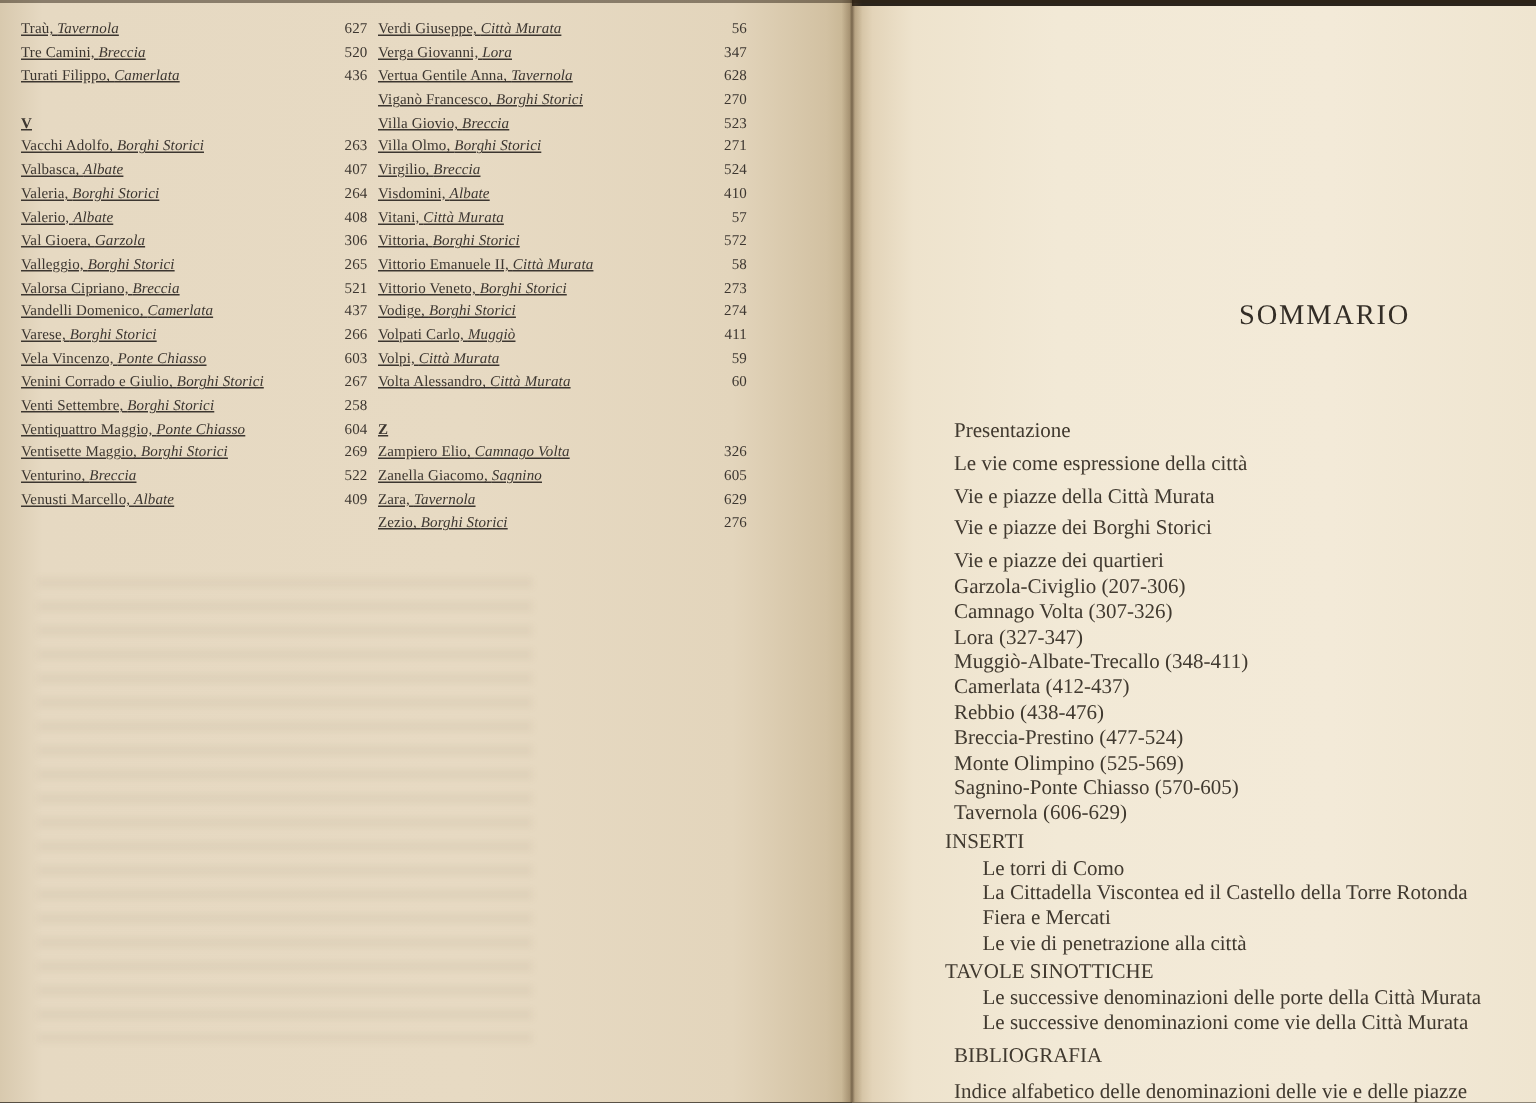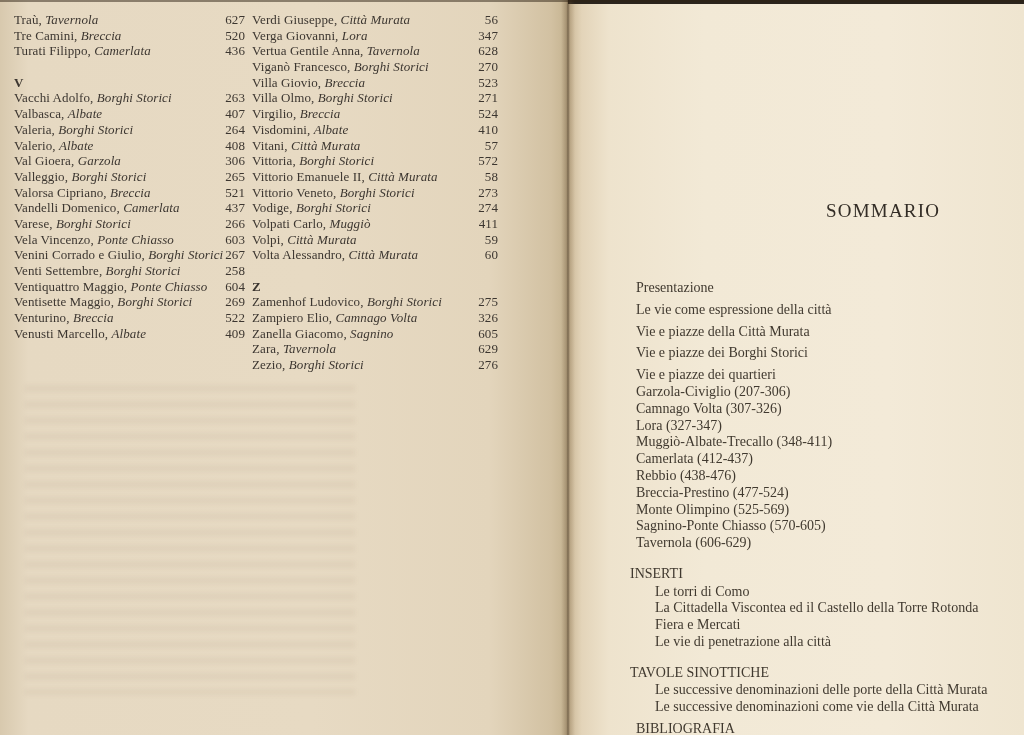--- a/index.html
+++ b/index.html
@@ -31,22 +31,23 @@
   .bleed{
     position:absolute;left:25px;top:385px;width:330px;height:310px;
     background:repeating-linear-gradient(180deg,
       rgba(125,100,72,0.06) 0 7px, rgba(125,100,72,0) 7px 16px);
     filter:blur(2px);
   }
 
   
   .idx-col{
     position:absolute;top:12px;
-    font-size:13px;line-height:15.7px;color:#3c3630;
+    font-size:10px;line-height:15.7px;color:#3c3630;
     letter-spacing:0.1px;
+    text-decoration:underline;
   }
   .idx-col-1{left:14px;width:231px;}
   .idx-col-2{left:252px;width:246px;}
   .idx-row{position:relative;height:15.7px;white-space:nowrap;}
   .idx-name{white-space:nowrap;}
   .idx-num{position:absolute;right:0;top:0;background:transparent;margin-left:20px;}
   .idx-letter{height:15.7px;font-weight:bold;}
   .idx-gap{height:15.7px;}
 
   
@@ -54,21 +55,21 @@
     position:absolute;top:196px;left:258px;
     font-size:19px;letter-spacing:1.2px;color:#332d26;
   }
   .toc-list{
     position:absolute;top:276px;left:62px;right:0;
     font-size:14px;color:#40392f;
   }
   .toc-item{display:flex;align-items:baseline;height:16.8px;overflow:hidden;white-space:nowrap;flex-direction:column;}
   .toc-item.wide{height:21.8px;}
   .toc-item.indent{padding-left:19px;}
-  .toc-item.section{margin-top:14px;height:17.6px;}
+  .toc-item.section{margin-top:2px;height:17.6px;}
   .toc-item.spaced{margin-top:5px;height:19.5px;}
   .toc-dots{
     flex:1;overflow:hidden;white-space:nowrap;
     margin-left:6px;letter-spacing:2.4px;color:#46403a;
   }
   .toc-dots::after{
     content:"......................................................................................................................................";
   }
 </style>
 </head>
@@ -112,21 +113,20 @@
         <div class="idx-row"><span class="idx-name">Vitani, <i>Città Murata</i></span><span class="idx-num">57</span></div>
         <div class="idx-row"><span class="idx-name">Vittoria, <i>Borghi Storici</i></span><span class="idx-num">572</span></div>
         <div class="idx-row"><span class="idx-name">Vittorio Emanuele II, <i>Città Murata</i></span><span class="idx-num">58</span></div>
         <div class="idx-row"><span class="idx-name">Vittorio Veneto, <i>Borghi Storici</i></span><span class="idx-num">273</span></div>
         <div class="idx-row"><span class="idx-name">Vodige, <i>Borghi Storici</i></span><span class="idx-num">274</span></div>
         <div class="idx-row"><span class="idx-name">Volpati Carlo, <i>Muggiò</i></span><span class="idx-num">411</span></div>
         <div class="idx-row"><span class="idx-name">Volpi, <i>Città Murata</i></span><span class="idx-num">59</span></div>
         <div class="idx-row"><span class="idx-name">Volta Alessandro, <i>Città Murata</i></span><span class="idx-num">60</span></div>
         <div class="idx-gap"></div>
         <div class="idx-letter">Z</div>
-        <div class="idx-row"><span class="idx-name">Zamenhof Ludovico, <i>Borghi Storici</i></span><span class="idx-num">275</span></div>
         <div class="idx-row"><span class="idx-name">Zampiero Elio, <i>Camnago Volta</i></span><span class="idx-num">326</span></div>
         <div class="idx-row"><span class="idx-name">Zanella Giacomo, <i>Sagnino</i></span><span class="idx-num">605</span></div>
         <div class="idx-row"><span class="idx-name">Zara, <i>Tavernola</i></span><span class="idx-num">629</span></div>
         <div class="idx-row"><span class="idx-name">Zezio, <i>Borghi Storici</i></span><span class="idx-num">276</span></div>
       </div>
     <div class="bleed"></div>
   </div>
 
   <div class="page-right">
     <div class="toc-title">SOMMARIO</div>

